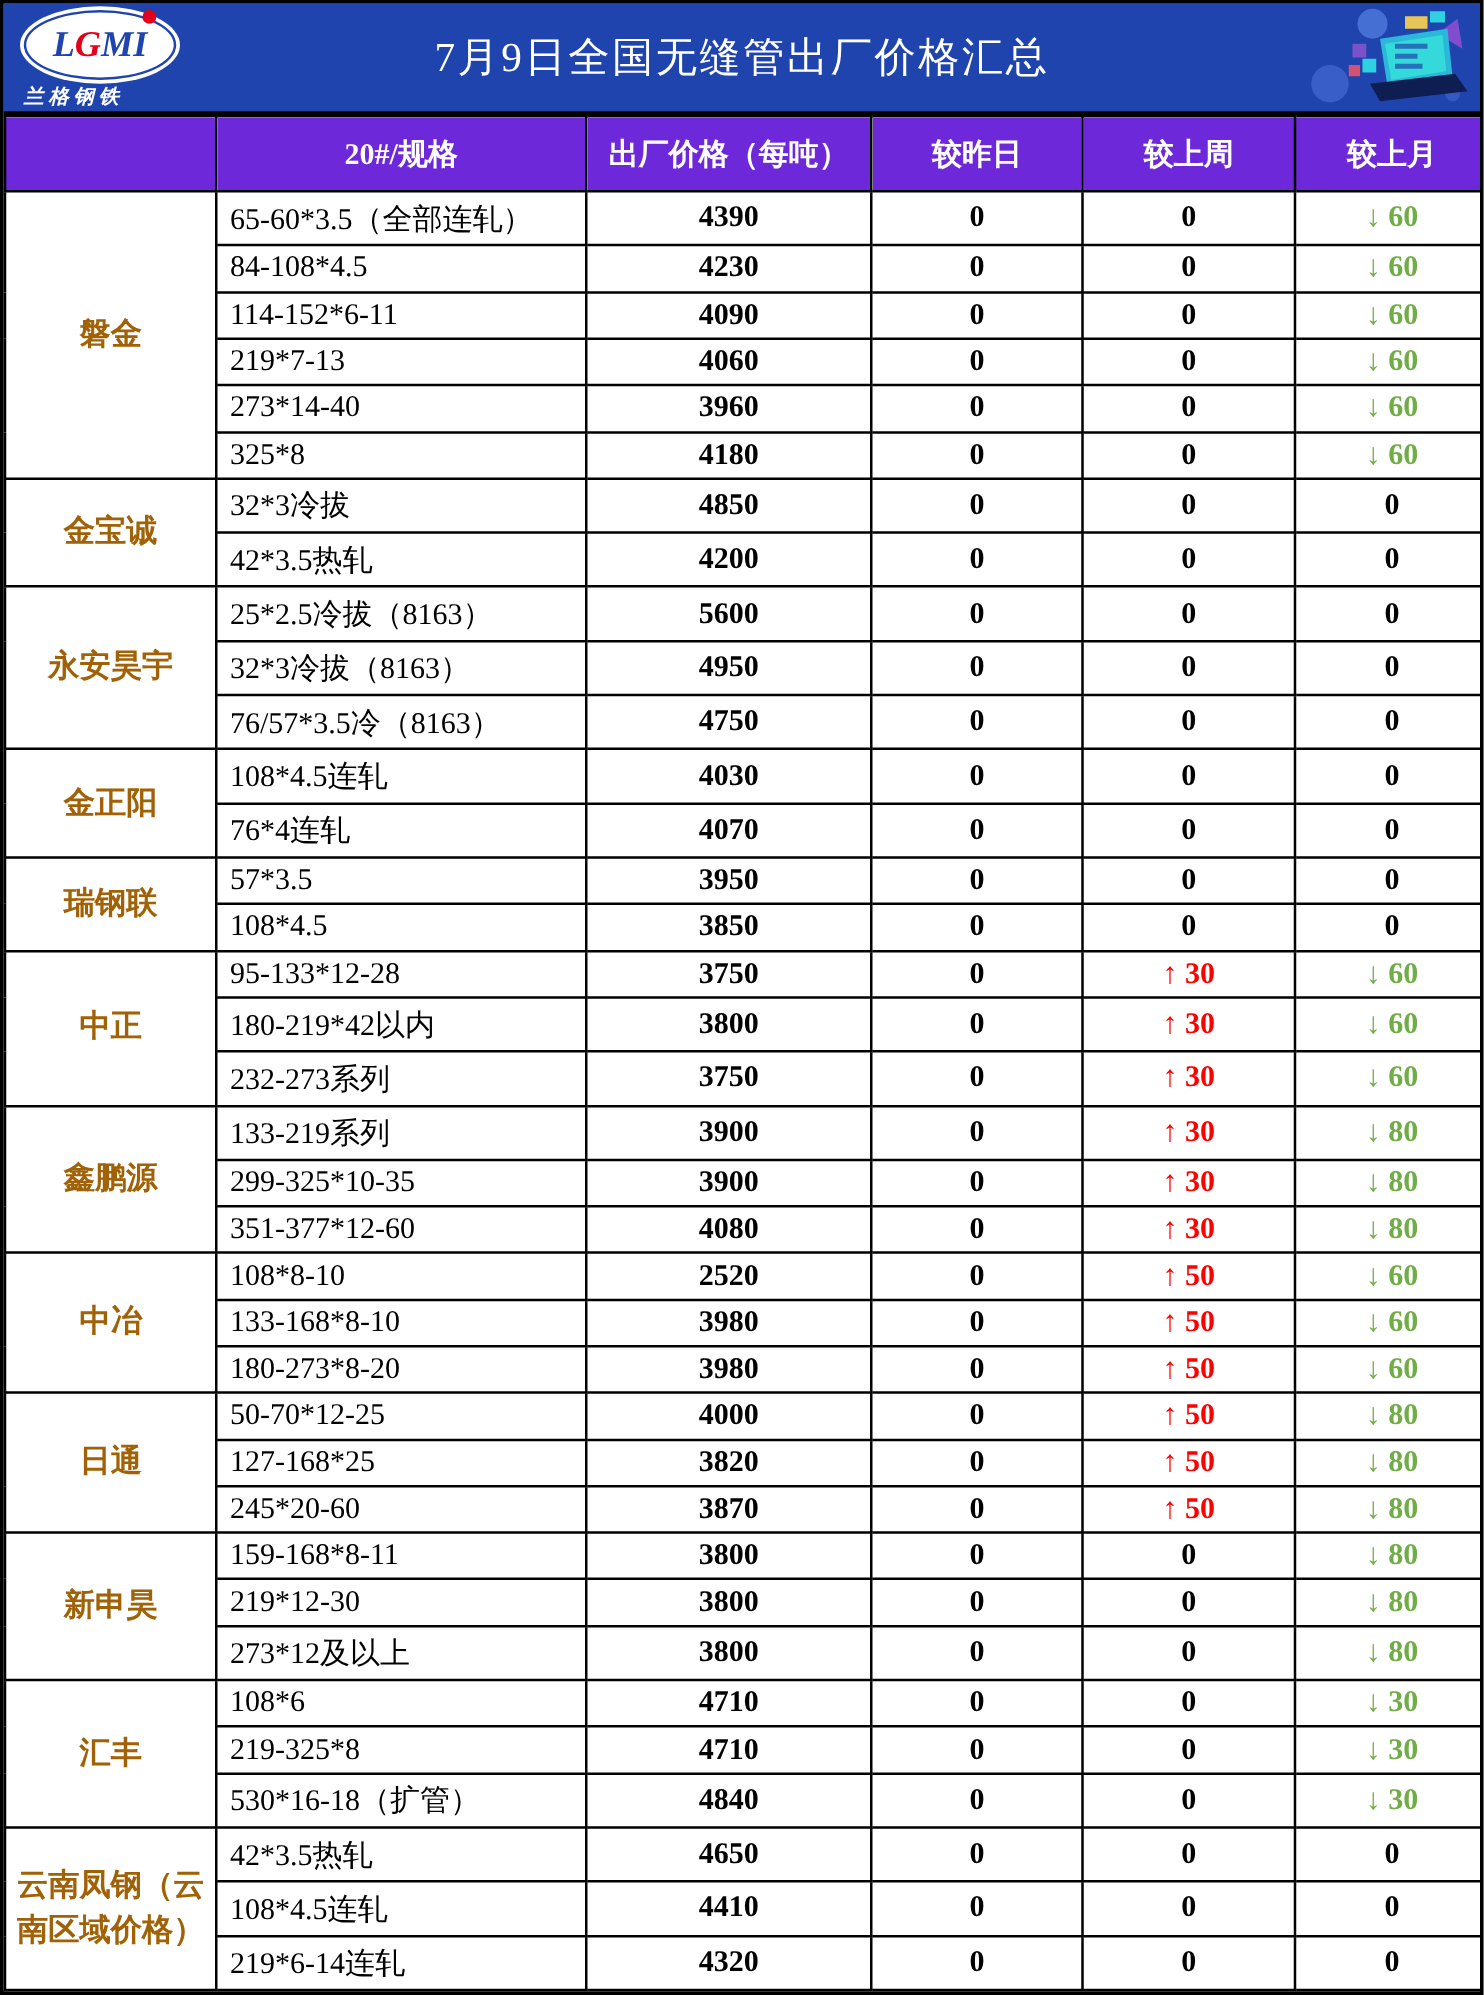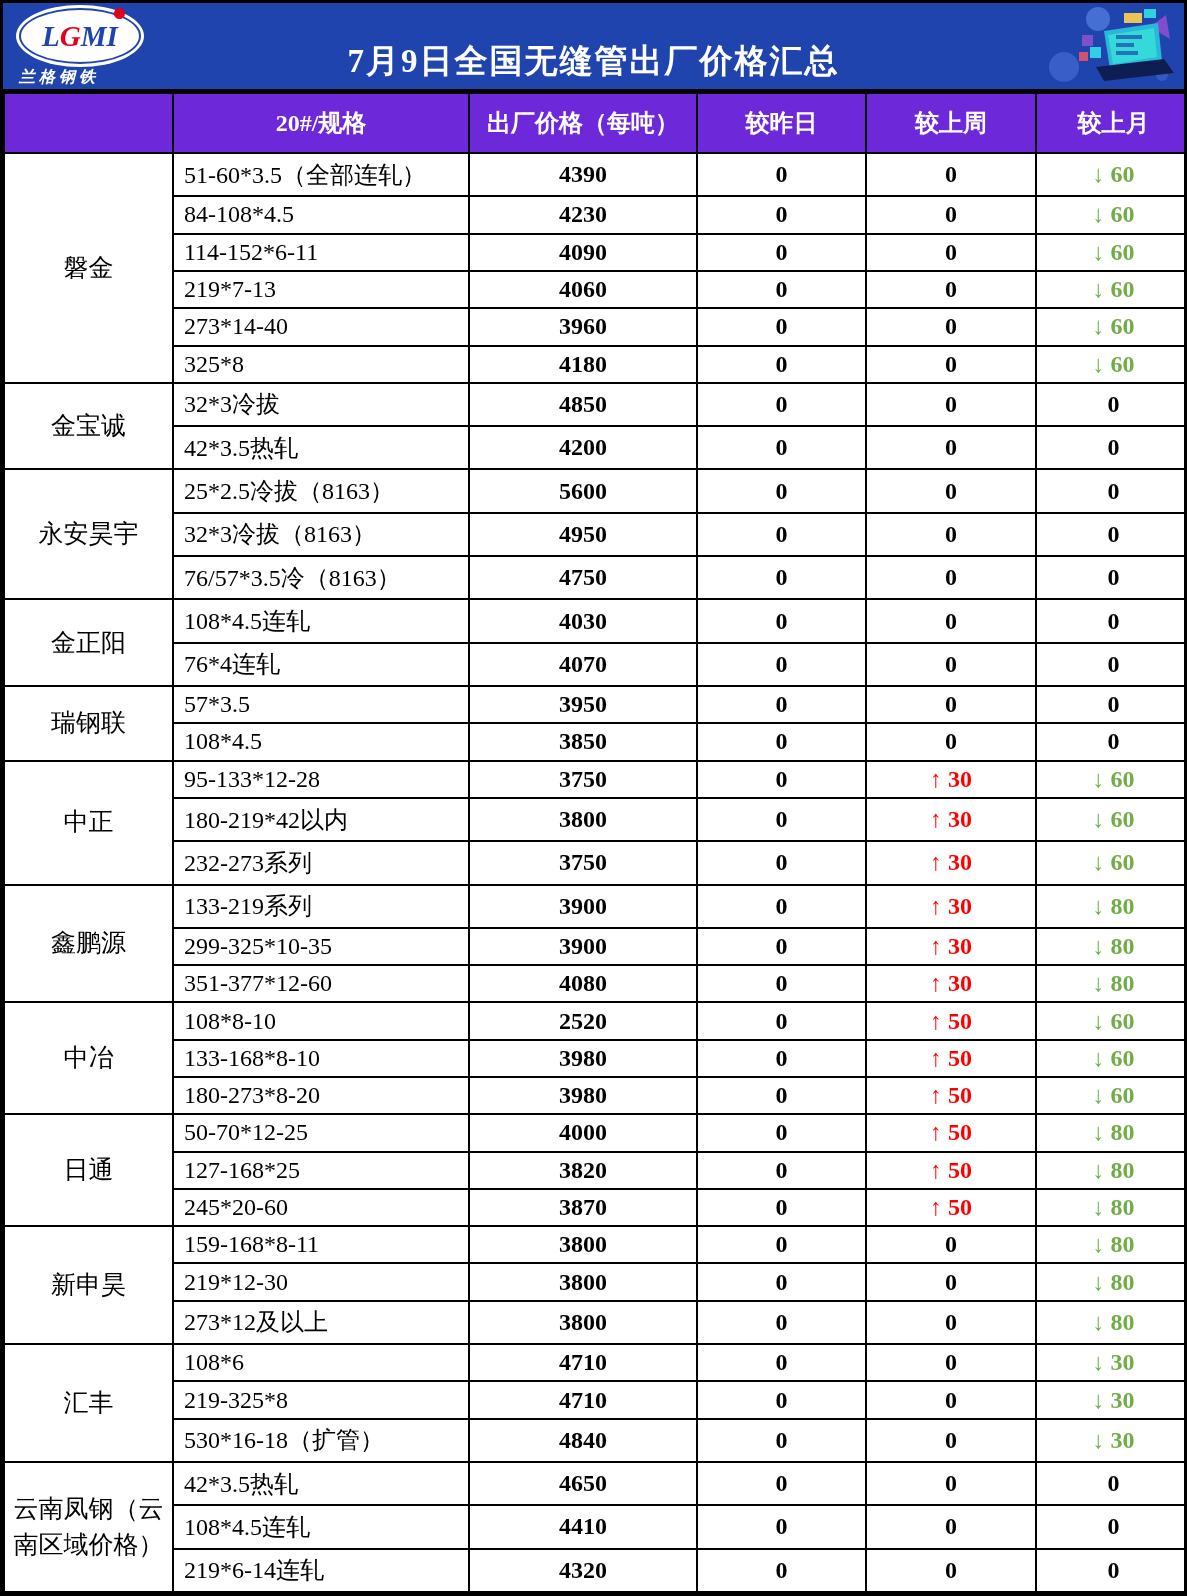--- a/index.html
+++ b/index.html
@@ -9,21 +9,21 @@
     font-family:"Liberation Serif","DejaVu Serif",serif;
     display:flex;flex-direction:column;overflow:hidden;
   }
   
   .topbar{
     height:86px;flex:0 0 86px;background:#1F44AD;position:relative;
     border-bottom:3px solid #000;
   }
   .page-title{
     position:absolute;left:0;right:0;top:50%;transform:translateY(-50%);
-    text-align:center;color:#fff;font-size:33px;font-weight:bold;letter-spacing:2px;margin-top:15px;
+    text-align:center;color:#fff;font-size:33px;font-weight:normal;letter-spacing:2px;
   }
   .logo{position:absolute;left:16px;top:5px;width:160px;}
   .logo-oval{
     width:118px;height:52px;background:#fff;border-radius:50%;
     border:2px solid #1F44AD;box-shadow:0 0 0 3px #fff;
     display:flex;align-items:center;justify-content:center;position:relative;
   }
   .logo-oval .ltr{font-size:29px;font-weight:bold;font-style:italic;color:#1F44AD;line-height:1;}
   .logo-oval .ltr.g{color:#E2001A;}
   .logo-dot{position:absolute;top:-2px;right:14px;width:11px;height:11px;border-radius:50%;background:#E2001A;}
@@ -32,21 +32,21 @@
   
   .price-table{
     width:100%;height:1504px;border-collapse:collapse;table-layout:fixed;
   }
   .price-table th,.price-table td{border:2px solid #000;overflow:hidden;}
   thead th{
     background:#6d28d9;color:#fff;font-size:24px;font-weight:bold;
     height:56px;text-align:center;
   }
   td.group{
-    text-align:center;font-size:25px;color:#000000;padding:0 8px;line-height:1.45;
+    text-align:center;font-size:25px;color:#a16207;padding:0 8px;line-height:1.45;font-weight:bold;
   }
   td.spec{
     text-align:left;font-size:24px;color:#000;padding-left:10px;white-space:nowrap;
   }
   td.price{text-align:center;font-size:24px;font-weight:bold;color:#000;}
   td.delta{text-align:center;font-size:24px;font-weight:bold;color:#000;}
   td.delta.up{color:#FF0000;}
   td.delta.down{color:#70AD47;}
 </style>
 </head>
@@ -102,21 +102,21 @@
         <th>20#/规格</th>
         <th>出厂价格（每吨）</th>
         <th>较昨日</th>
         <th>较上周</th>
         <th>较上月</th>
       </tr>
     </thead>
     <tbody>
         <tr>
           <td class="group" rowspan="6">磐金</td>
-          <td class="spec">51-60*3.5（全部连轧）</td>
+          <td class="spec">65-60*3.5（全部连轧）</td>
           <td class="price">4390</td>
           <td class="delta">0</td>
           <td class="delta">0</td>
           <td class="delta down">↓ 60</td>
         </tr>
         <tr>
           <td class="spec">84-108*4.5</td>
           <td class="price">4230</td>
           <td class="delta">0</td>
           <td class="delta">0</td>

